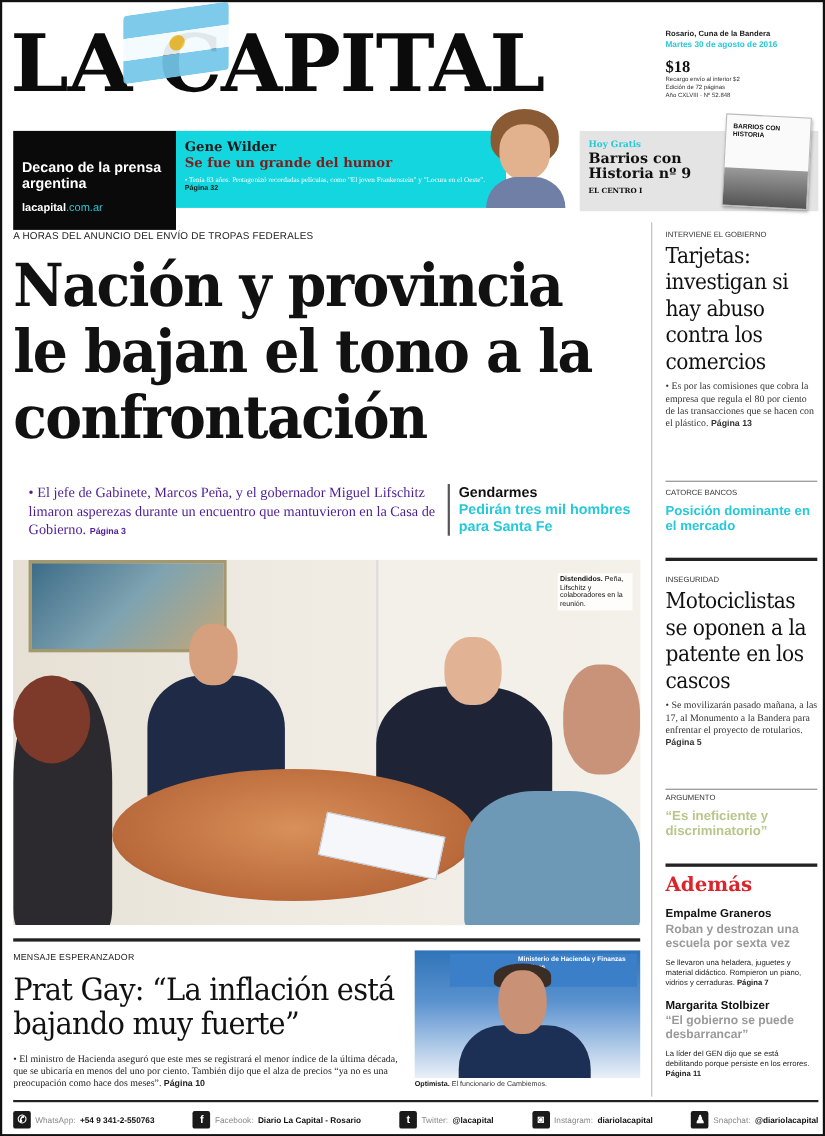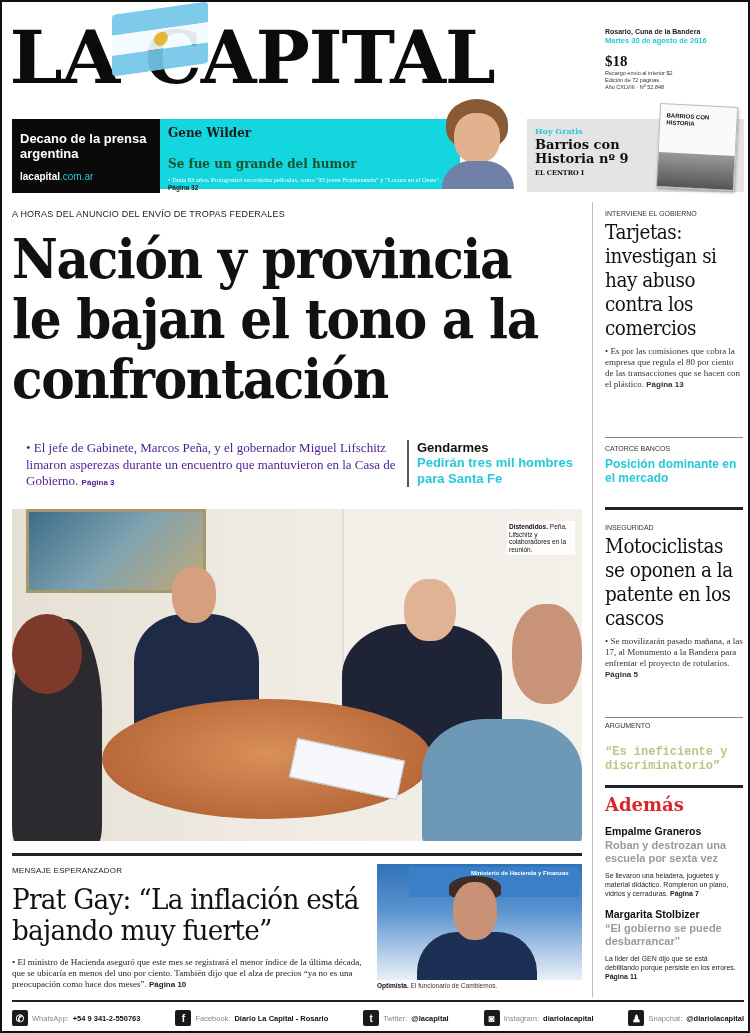--- a/index.html
+++ b/index.html
@@ -17,27 +17,27 @@
   .flag .sun { position: absolute; left: 42px; top: 3px; width: 14px; height: 14px; border-radius: 50%; background: #f5c53b; }
 
   .edition { position: absolute; left: 603px; top: 26px; width: 140px; font-family: "Liberation Sans", sans-serif; }
   .edition .city { font-size: 7px; font-weight: bold; color: #222; }
   .edition .date { font-size: 7.5px; font-weight: bold; color: #25c9d9; margin-top: 1px; }
   .edition .price { font-family: "Liberation Serif", serif; font-size: 15px; font-weight: bold; margin-top: 8px; }
   .edition .fine { font-size: 5.5px; color: #333; line-height: 7px; }
 
   
   .promo { position: absolute; left: 10px; top: 117px; width: 732px; height: 70px; }
-  .promo-black { position: absolute; left: 0; top: 0; width: 148px; height: 74px; background: #0a0a0a; color: #fff; font-family: "Liberation Sans", sans-serif; padding: 12px 8px; }
+  .promo-black { position: absolute; left: 0; top: 0; width: 148px; height: 90px; background: #0a0a0a; color: #fff; font-family: "Liberation Sans", sans-serif; padding: 25px 8px; }
   .promo-black .t { font-weight: bold; font-size: 13px; line-height: 15px; }
   .promo-black .url { font-size: 10px; font-weight: bold; margin-top: 10px; }
   .promo-black .url span { color: #25c9d9; font-weight: normal; }
   .promo-cyan { position: absolute; left: 148px; top: 0; width: 300px; height: 70px; background: #13d6de; padding: 7px 8px; font-family: "DejaVu Serif", serif; }
   .promo-cyan .kick { font-weight: bold; font-size: 12px; color: #1a1a1a; }
-  .promo-cyan .head { font-weight: bold; font-size: 12px; color: #14532d; margin-top: 17px; }
+  .promo-cyan .head { font-weight: bold; font-size: 12px; color: #7f1d1d; margin-top: 1px; }
   .promo-cyan .body { font-size: 6.5px; color: #fff; margin-top: 5px; line-height: 8px; font-family: "Liberation Serif", serif; }
   .promo-cyan .body b { color: #1a1a1a; font-family: "Liberation Sans", sans-serif; }
   .wilder-photo { position: absolute; left: 422px; top: -20px; width: 86px; height: 90px; }
   .wilder-photo .hair { position: absolute; left: 12px; top: 0; width: 62px; height: 50px; border-radius: 50% 50% 40% 40%; background: #8a5a34; }
   .wilder-photo .face { position: absolute; left: 20px; top: 14px; width: 46px; height: 50px; border-radius: 45%; background: #e2b18e; }
   .wilder-photo .shirt { position: absolute; left: 8px; top: 62px; width: 72px; height: 28px; border-radius: 30px 30px 0 0; background: #6f7fa6; }
   .promo-gray { position: absolute; left: 515px; top: 0; width: 217px; height: 73px; background: #e4e4e4; padding: 7px 8px; font-family: "DejaVu Serif", serif; }
   .promo-gray .kick { font-size: 8px; font-weight: bold; color: #25c9d9; }
   .promo-gray .head { font-size: 13px; font-weight: bold; line-height: 14px; color: #111; margin-top: 2px; }
   .promo-gray .sub { font-size: 6.5px; font-weight: bold; margin-top: 3px; }
@@ -87,21 +87,21 @@
   .pg-cap { position: absolute; left: 375px; top: 980px; font-family: "Liberation Sans", sans-serif; font-size: 6.5px; color: #333; }
   .pg-cap b { color: #111; }
 
   
   .rcol { position: absolute; left: 603px; width: 138px; }
   .vline { position: absolute; left: 590px; top: 200px; width: 1px; height: 795px; background: #bbb; }
   .r-kick { font-family: "Liberation Sans", sans-serif; font-size: 7px; color: #333; }
   .r-head { font-family: "DejaVu Serif", serif; font-size: 20px; line-height: 24px; letter-spacing: -0.5px; margin-top: 3px; transform: scaleX(0.92); transform-origin: left top; width: 150px; }
   .r-body { font-size: 9px; line-height: 11px; color: #333; margin-top: 6px; }
   .r-accent { font-family: "Liberation Sans", sans-serif; font-weight: bold; font-size: 12px; line-height: 14px; color: #25c9d9; margin-top: 5px; }
-  .r-olive { font-family: Liberation Mono, monospace; font-weight: bold; font-size: 12px; line-height: 14px; color: #b9c68a; margin-top: 16px; }
+  .r-olive { font-family: Liberation Sans, sans-serif; font-weight: bold; font-size: 12px; line-height: 14px; color: #b9c68a; margin-top: 5px; }
   .ademas { font-family: "DejaVu Serif", serif; font-weight: bold; font-size: 18px; color: #d8262c; }
   .a-kick { font-family: "Liberation Sans", sans-serif; font-weight: bold; font-size: 10.5px; color: #111; margin-top: 10px; }
   .a-head { font-family: "Liberation Sans", sans-serif; font-weight: bold; font-size: 11px; line-height: 13px; color: #9a9a9a; margin-top: 2px; }
   .a-body { font-family: "Liberation Sans", sans-serif; font-size: 7px; line-height: 9px; color: #222; margin-top: 6px; }
 
   
   .footer { position: absolute; left: 10px; top: 1005px; width: 732px; height: 22px; display: flex; align-items: center; justify-content: space-between; font-family: "Liberation Sans", sans-serif; font-size: 7.5px; color: #888; }
   .f-item { display: flex; align-items: center; gap: 4px; white-space: nowrap; }
   .f-icon { width: 16px; height: 16px; background: #1a1a1a; color: #fff; border-radius: 2px; display: inline-flex; align-items: center; justify-content: center; font-size: 10px; font-weight: bold; }
   .f-item b { color: #111; }

